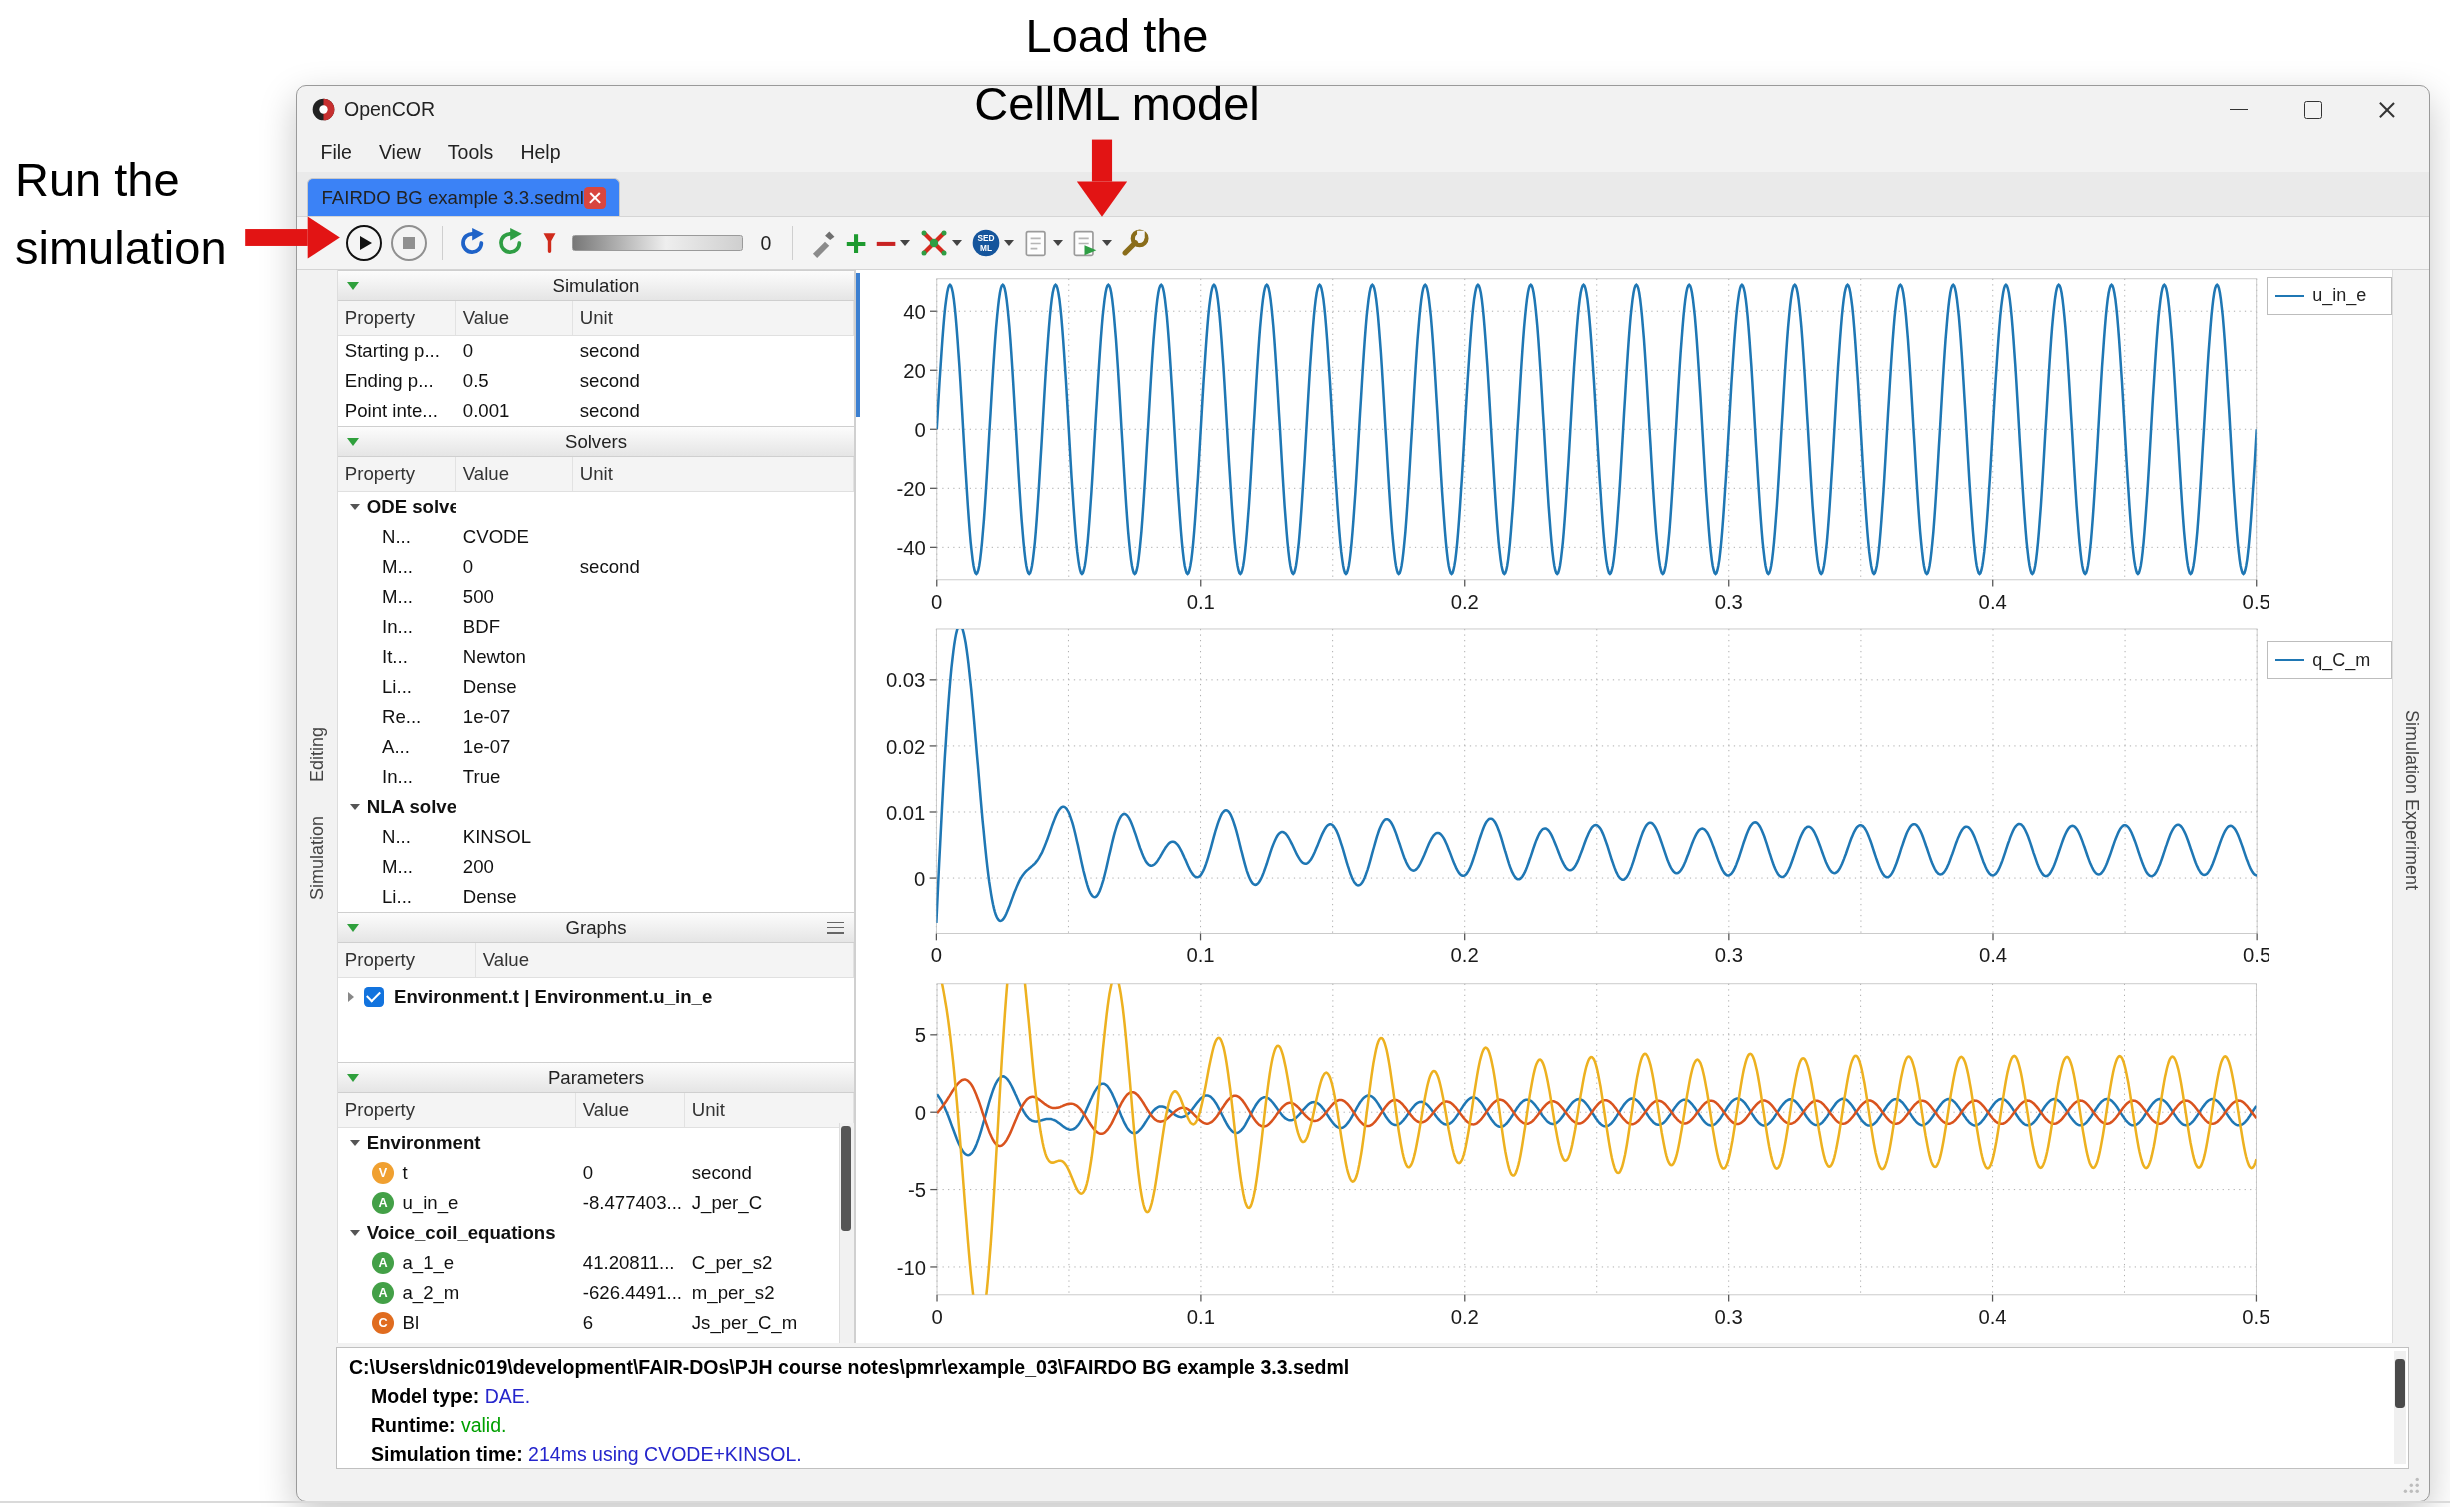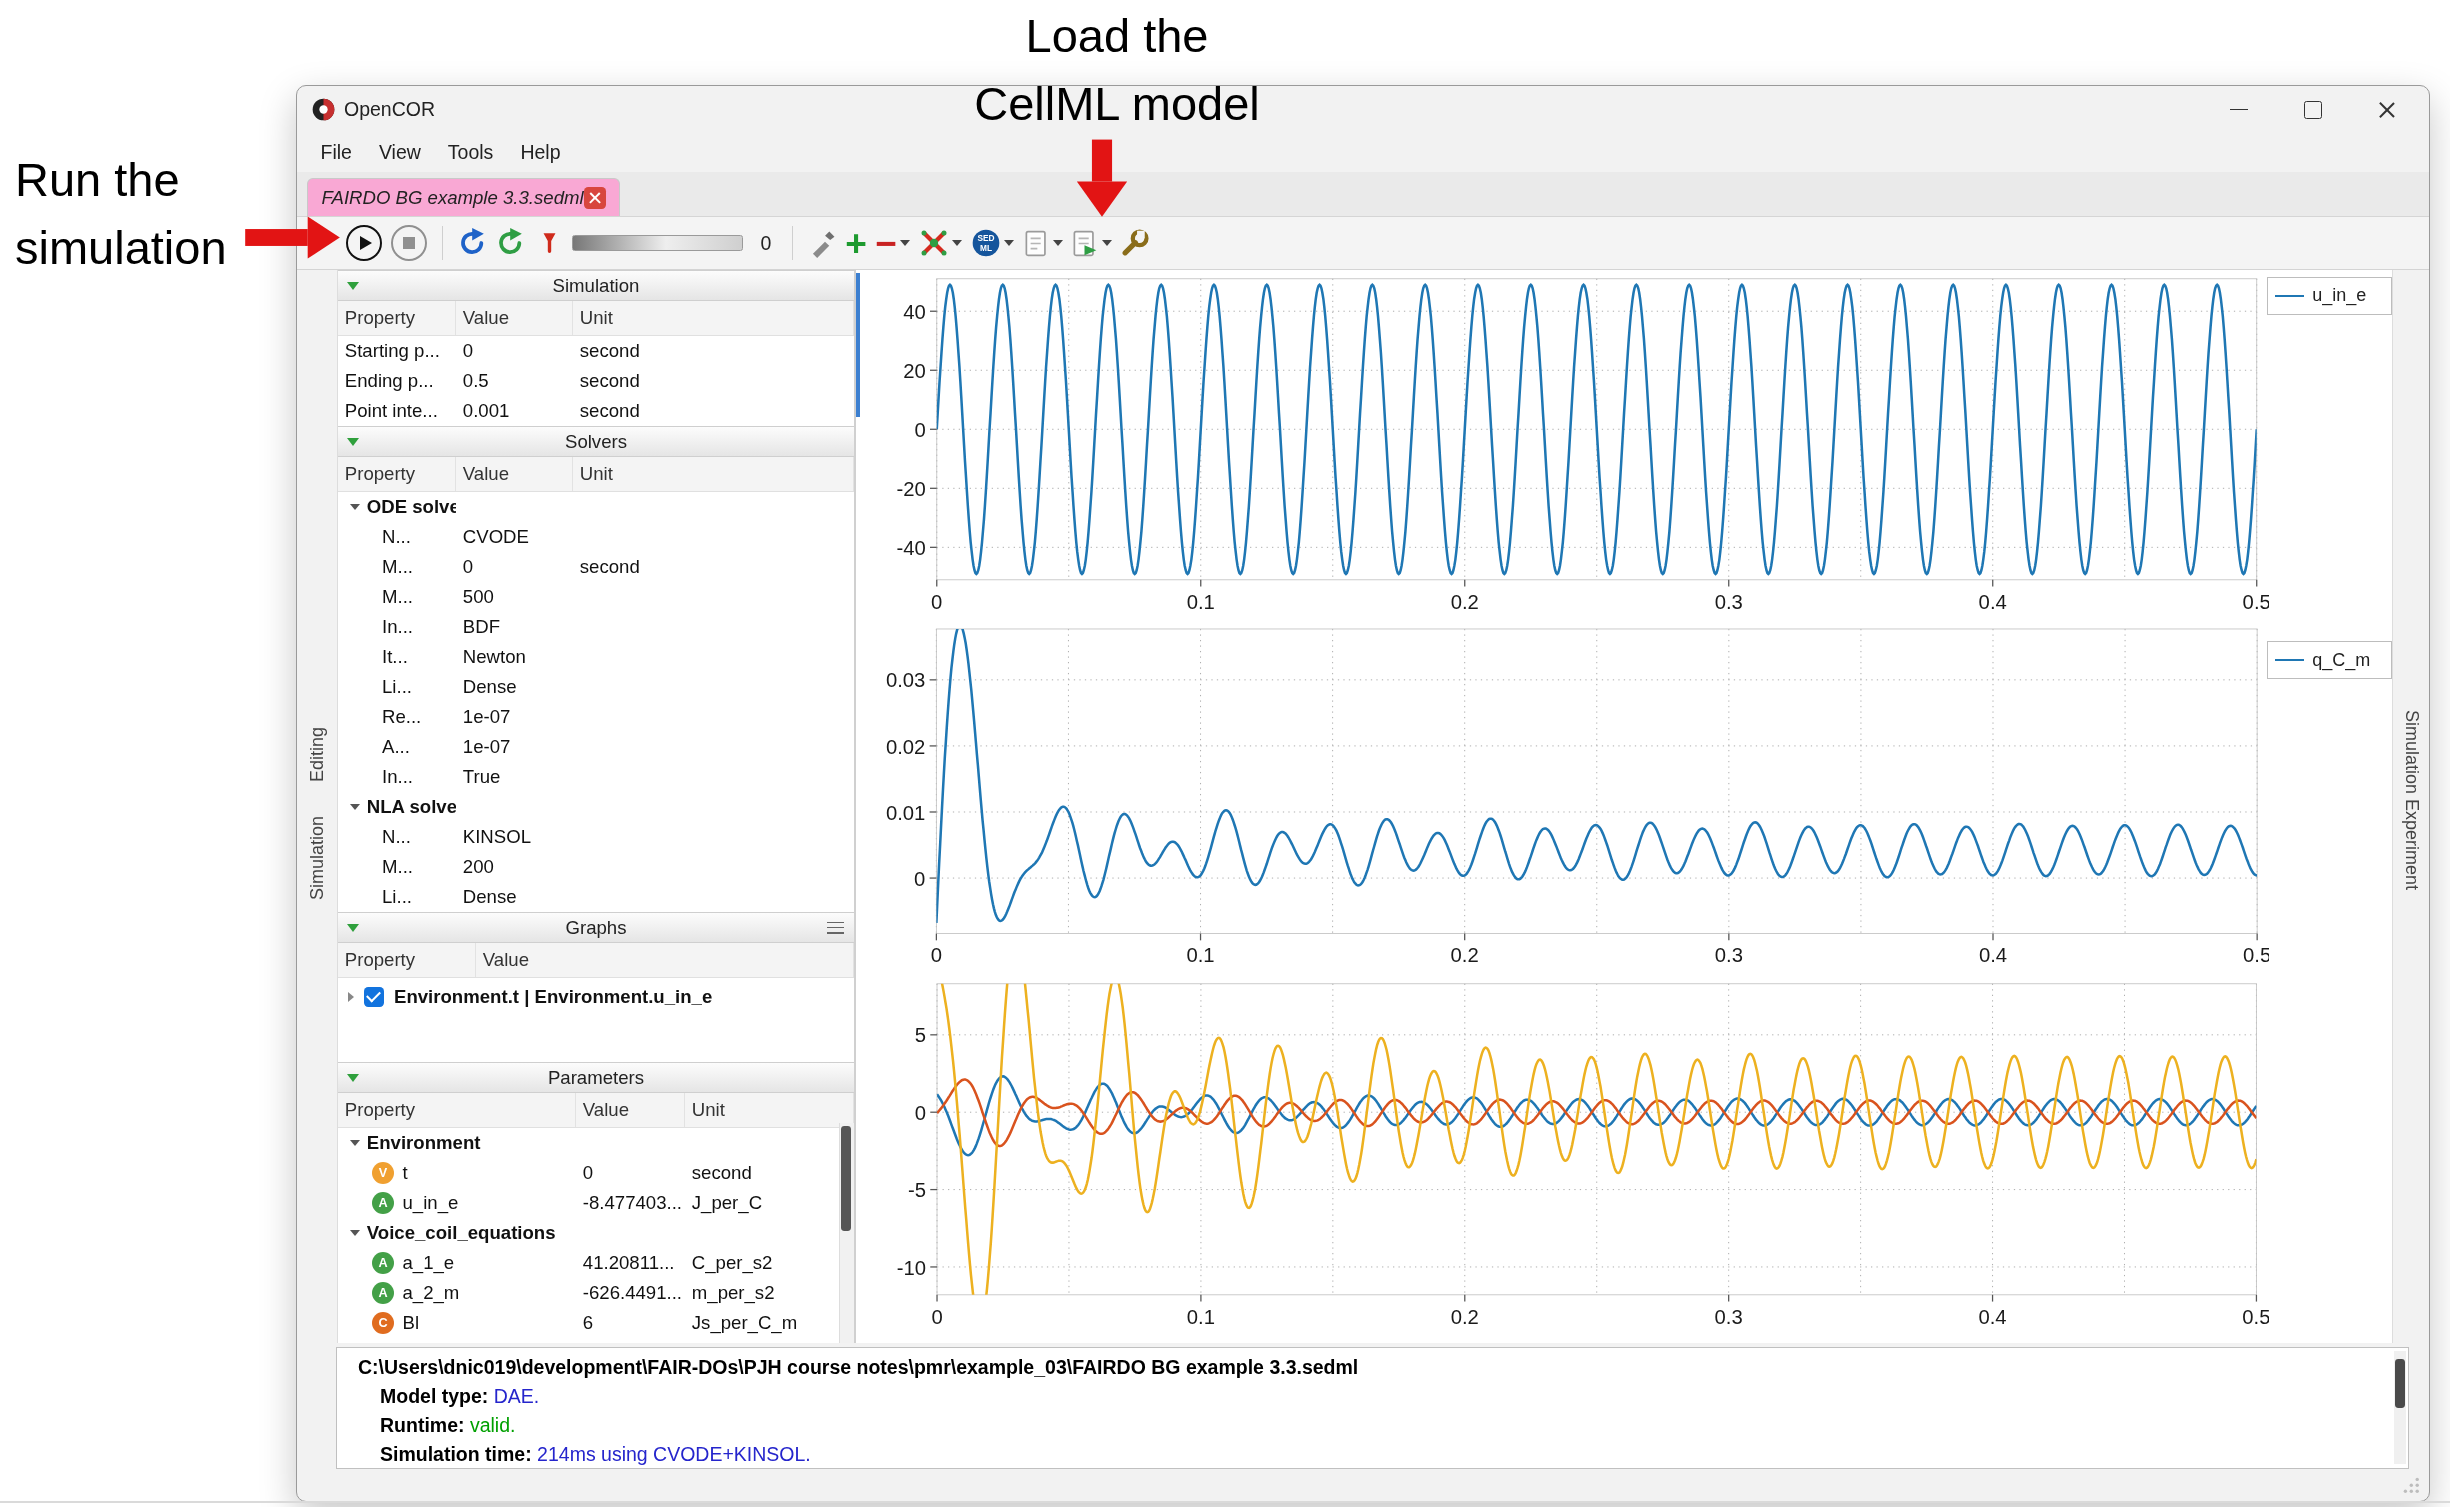--- a/index.html
+++ b/index.html
@@ -28,22 +28,22 @@
   .glyph-max{width:16px;height:16px;border:1.7px solid #333;border-radius:2.5px;}
   .glyph-close{position:relative;width:20px;height:20px;}
   .glyph-close::before,.glyph-close::after{content:"";position:absolute;left:9.3px;top:0;width:1.7px;height:20px;background:#333;}
   .glyph-close::before{transform:rotate(45deg);}
   .glyph-close::after{transform:rotate(-45deg);}
 
   .menubar{height:39px;flex:none;display:flex;align-items:center;padding-left:10px;font-size:19.5px;color:#222;}
   .menu-item{padding:3.4px 13.5px;}
 
   .tabbar{height:44px;flex:none;background:#eaeaea;display:flex;align-items:flex-end;padding-left:10px;border-bottom:0.8px solid #d5d5d5;}
-  .tab{height:37px;background:#f9a8d4;border:0.8px solid #c9c9c9;border-bottom:none;border-radius:6px 6px 0 0;
-       display:flex;align-items:center;gap:0;padding:0 13.5px;font-size:18.6px;color:#222;font-style:italic;}
+  .tab{height:37px;background:#3b82f6;border:0.8px solid #c9c9c9;border-bottom:none;border-radius:6px 6px 0 0;
+       display:flex;align-items:center;gap:0;padding:0 13.5px;font-size:18.6px;color:#222;}
   .tab-close{width:22px;height:22px;background:#d8463e;border-radius:4.2px;position:relative;flex:none;}
   .tab-close::before,.tab-close::after{content:"";position:absolute;left:10px;top:4.2px;width:2.1px;height:13.5px;background:#fff;}
   .tab-close::before{transform:rotate(45deg);}
   .tab-close::after{transform:rotate(-45deg);}
 
   .toolbar{height:52px;flex:none;display:flex;align-items:center;gap:8.5px;padding-left:49px;
            background:#f4f4f4;border-bottom:0.8px solid #d4d4d4;}
   .tbtn{height:41px;display:flex;align-items:center;justify-content:center;flex:none;}
   .sep{width:0.8px;height:34px;background:#cfcfcf;margin:0 6.8px;flex:none;}
   .caret{width:0;height:0;border-left:5px solid transparent;border-right:5px solid transparent;border-top:6px solid #444;margin-left:3.4px;}
@@ -105,21 +105,21 @@
   svg text{font-family:"Liberation Sans",sans-serif;}
   .chart-scrollbar{position:absolute;left:0;top:3.4px;width:4.2px;height:144px;background:#3c7fd0;}
   .legend{position:absolute;left:1411px;width:125px;display:flex;flex-direction:column;gap:5px;}
   .legend-box{background:#fff;border:0.8px solid #bdbdbd;height:36px;display:flex;align-items:center;gap:8.5px;padding:0 6.8px;}
   .legend-line{width:29px;height:2.5px;flex:none;}
   .legend-label{font-size:18px;color:#222;white-space:nowrap;}
 
   
   .statusrow{flex:none;margin:4.2px 20px 0 39px;height:120px;background:#fff;border:0.8px solid #c0c0c0;position:relative;overflow:hidden;}
   .status-content{padding:5px 12px;}
-  .sline{font-size:19.5px;line-height:29px;white-space:nowrap;color:#000;margin-left:9px;}
+  .sline{font-size:19.5px;line-height:29px;white-space:nowrap;color:#000;}
   .sb{font-weight:bold;}
   .ind{padding-left:22px;}
   .green{color:#00a000;} .blue{color:#2525cc;}
   .status-scroll{position:absolute;right:1.7px;top:2.5px;width:12.7px;height:113px;background:#f0f0f0;}
   .status-thumb{position:absolute;left:1.7px;top:8.5px;width:9.3px;height:49px;background:#4a4a4a;border-radius:3.4px;}
   .bottomrow{flex:1;position:relative;}
   .grip{position:absolute;right:8.5px;bottom:6.8px;}
 
   .slide-line{position:absolute;left:0;right:0;top:1501px;height:1.7px;background:#dadada;}
 </style>

